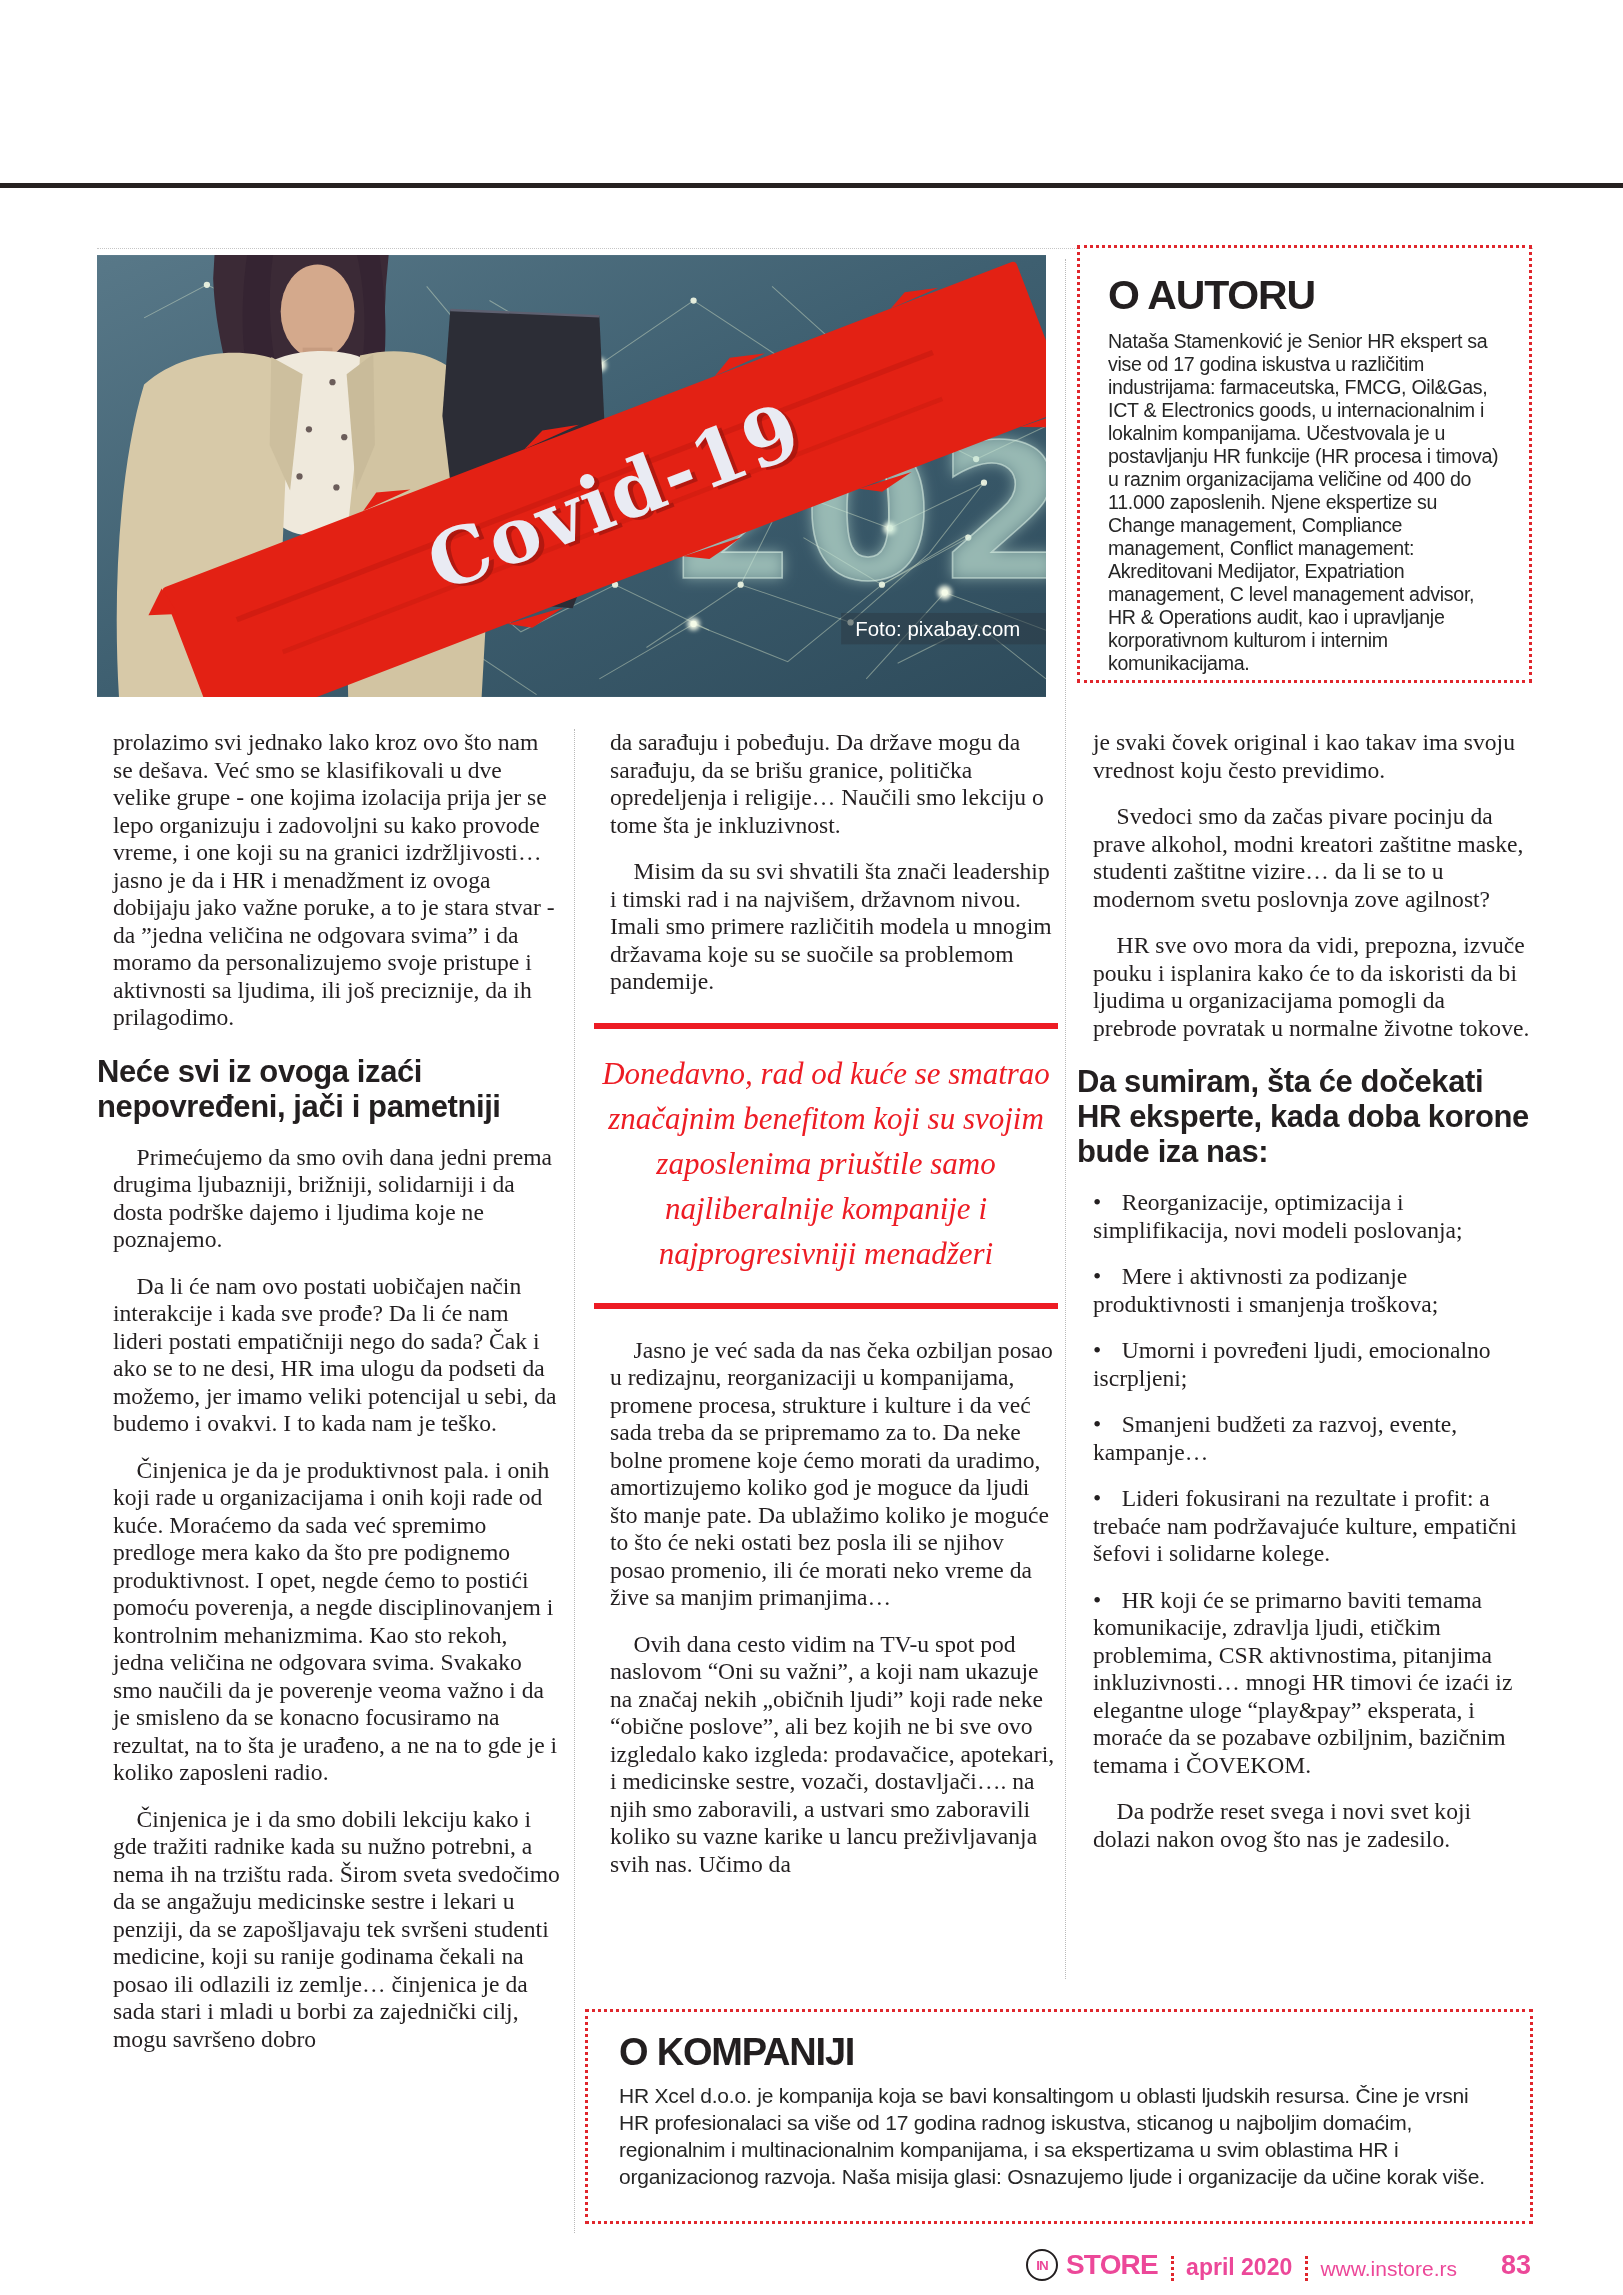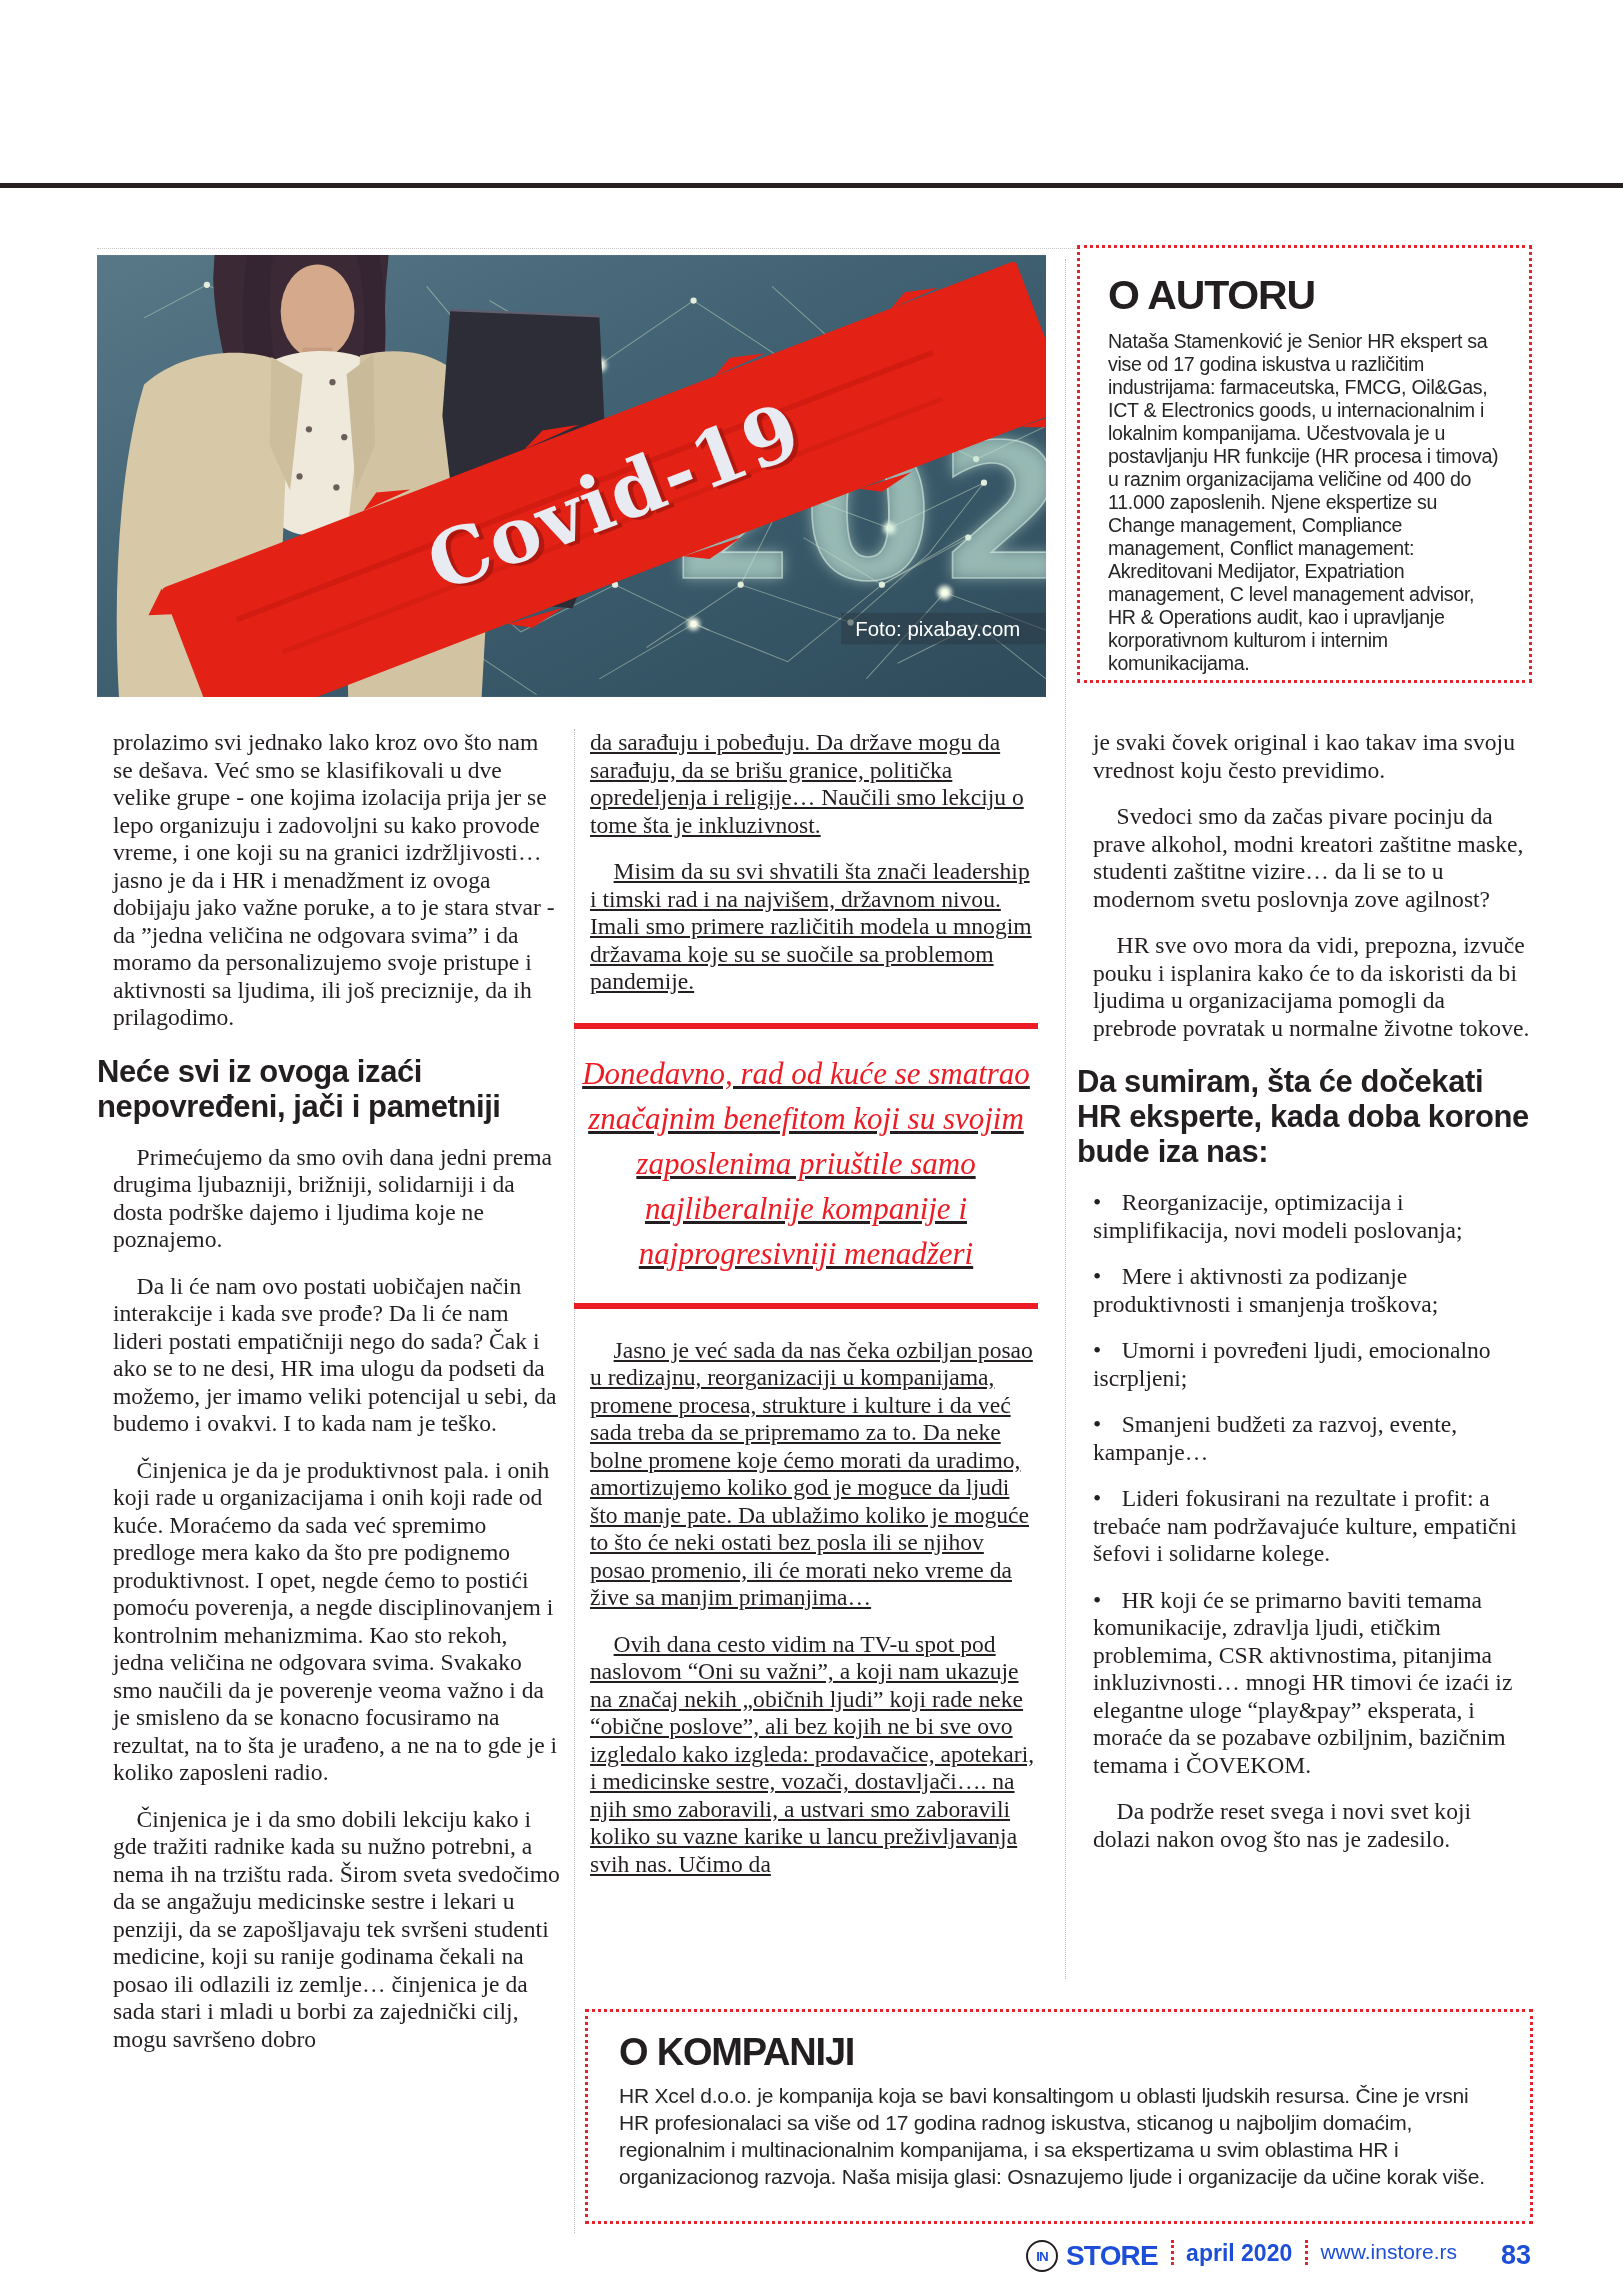--- a/index.html
+++ b/index.html
@@ -16,21 +16,21 @@
   .dotted-box {
     box-sizing:border-box; border:3.1px dotted #e0262c; background:#ffffff;
     font-family:"Liberation Sans", sans-serif;
   }
   .author-box { position:absolute; left:1077px; top:245px; width:455px; height:438px; padding:23.6px 28px; }
   .box-title { font-size:41px; font-weight:bold; letter-spacing:-1.2px; margin:0 0 11px 0; color:#231f20; }
   .box-body  { font-size:19.6px; line-height:23px; letter-spacing:-0.3px; color:#262626; }
 
   .col { position:absolute; top:729px; font-size:23.6px; line-height:27.5px; text-align:left; }
   .col-1 { left:97px;  width:464px; }
-  .col-2 { left:574px;  width:464px;text-decoration:underline; }
+  .col-2 { left:594px;  width:464px; }
   .col-3 { left:1077px; width:455px; }
   .col p { margin:0 0 19px 16px; }
   .ind { text-indent:23.6px; }
   .subhead {
     font-family:"Liberation Sans", sans-serif; font-weight:bold;
     font-size:31px; line-height:35px; letter-spacing:-0.4px; margin:22px 0 20.4px 0;
   }
   .quote {
     border-top:6.3px solid #ed1c24; border-bottom:6.3px solid #ed1c24;
     margin:27px 0 28px 0; padding:22px 1.6px 27px 1.6px;
@@ -43,22 +43,22 @@
   .v-divider { position:absolute; border-left:1.6px dotted #b9b9b9; }
   .v-div-1 { left:574px;  top:729px; height:1504px; }
   .v-div-2 { left:1065px; top:259px; height:1720px; }
 
   .company-box { position:absolute; left:585px; top:2009px; width:948px; height:215px; padding:19px 31px; }
   .company-box .box-title { font-size:38px; margin-bottom:7.9px; }
   .company-box .box-body  { font-size:21px; line-height:27px; letter-spacing:-0.2px; }
 
   .footer {
     position:absolute; top:2240px; right:92px; height:41px;
-    display:flex; align-items:flex-start;
-    font-family:"Liberation Sans", sans-serif; color:#1d4ed8;
+    display:flex; align-items:flex-end;
+    font-family:"Liberation Sans", sans-serif; color:#ec4899;
   }
   .logo-circle {
     width:28px; height:28px; border:2.4px solid #231f20; border-radius:50%;
     display:flex; align-items:center; justify-content:center;
     font-size:13.4px; font-weight:bold; letter-spacing:-0.8px;
   }
   .brand { font-size:28px; font-weight:bold; letter-spacing:-0.8px; margin-left:7.9px; }
   .fsep  { height:25px; border-left:3.1px dotted #e0262c; margin:0 12.6px; }
   .issue { font-size:23px; font-weight:bold; }
   .site  { font-size:21px; }

